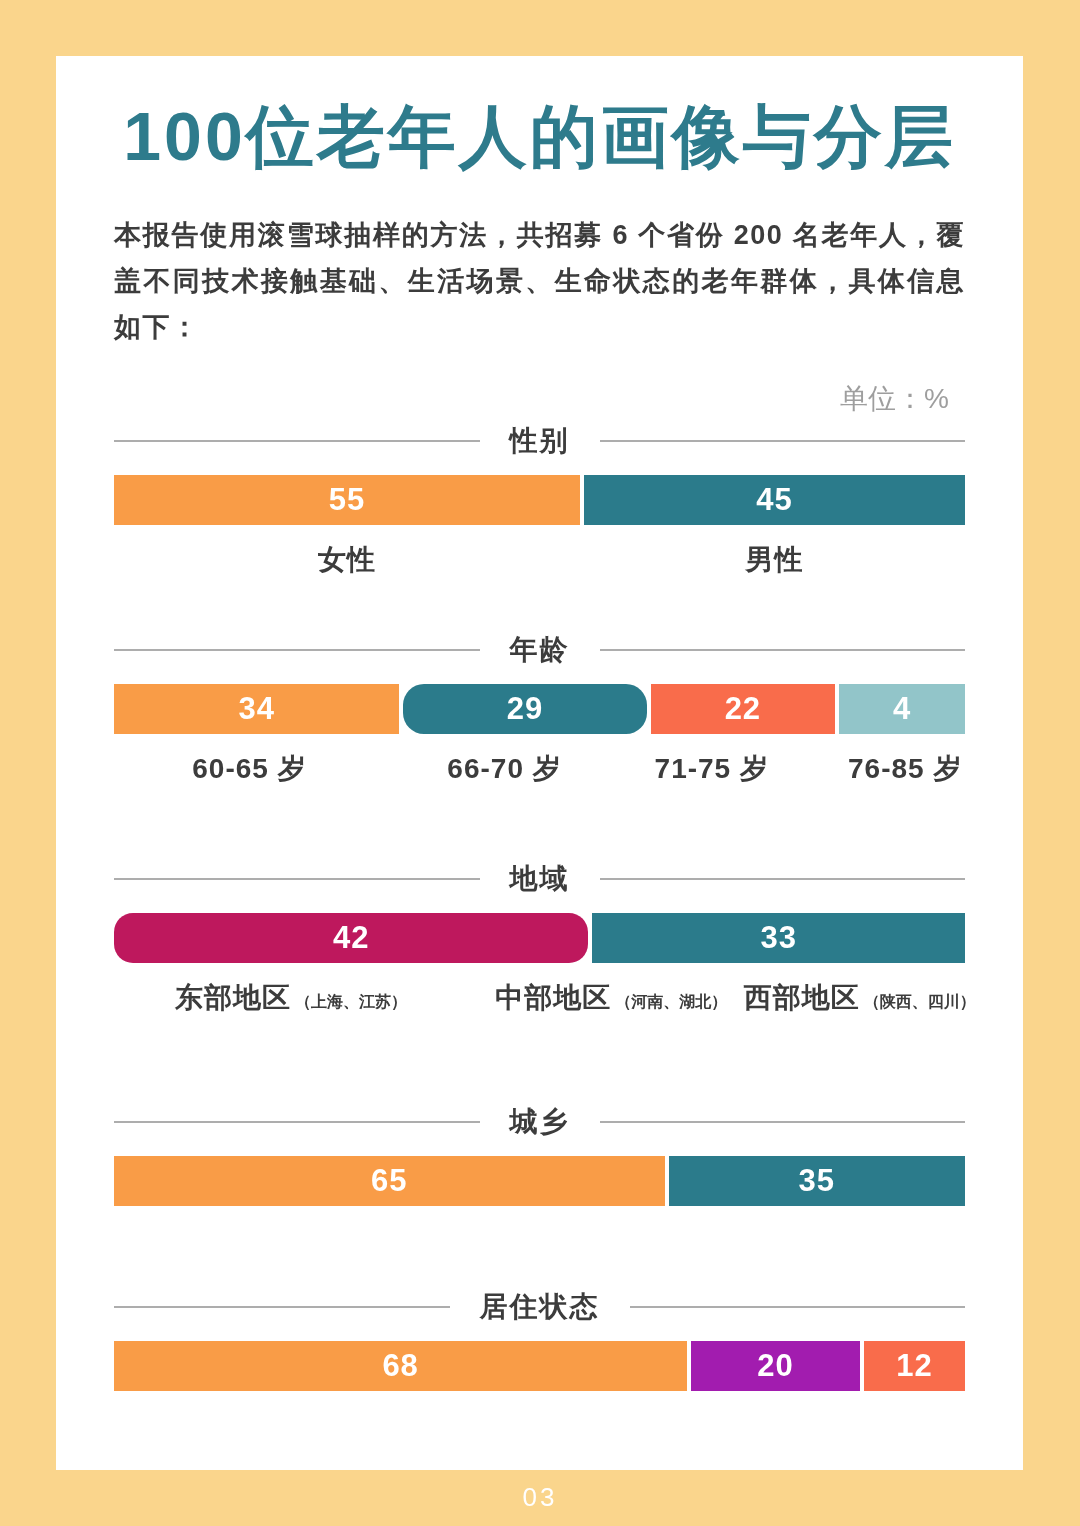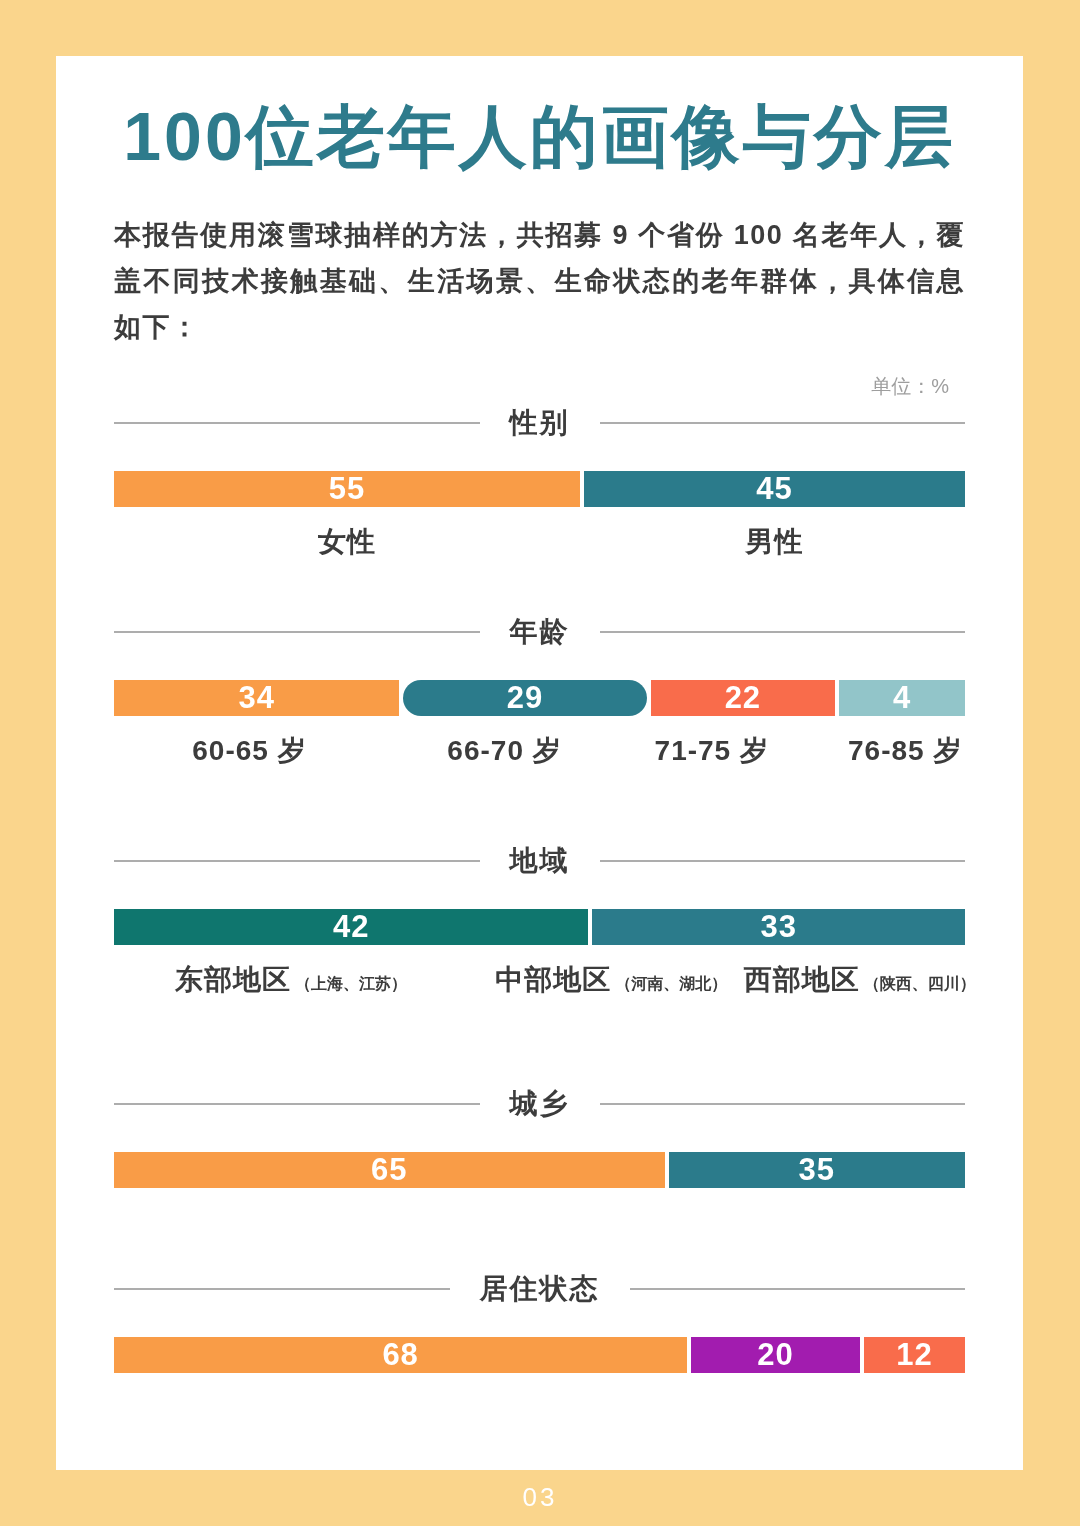--- a/index.html
+++ b/index.html
@@ -27,24 +27,24 @@
   .intro{
     margin:34px 0 0 0;
     font-size:27px;
     line-height:46px;
     letter-spacing:1.5px;
     font-weight:600;
     color:var(--text_dark,#3C3C3C);
     text-align:justify;
   }
   .unit{
-    margin-top:23px;
+    margin-top:30px;
     text-align:right;
     padding-right:16px;
-    font-size:20px;
+    font-size:28px;
     color:var(--muted_gray,#9E9E9E);
   }
   .chart-section{margin-top:78px;}
   #charts > .chart-section:nth-of-type(1){margin-top:4px;}
   #charts > .chart-section:nth-of-type(2){margin-top:52px;}
   #charts > .chart-section:nth-of-type(3){margin-top:72px;}
   #charts > .chart-section:nth-of-type(4){margin-top:86px;}
   #charts > .chart-section:nth-of-type(5){margin-top:82px;}
   .section-header{
     display:flex;align-items:center;
@@ -52,23 +52,22 @@
   .rule{flex:1;height:2px;background:var(--line_gray,#ADADAD);}
   .section-title{
     padding:0 30px;
     font-size:28px;font-weight:700;
     color:var(--text_dark,#3C3C3C);
     letter-spacing:2px;
     white-space:nowrap;
   }
   .bar{
     display:flex;gap:4px;
-    height:38px;
-    margin-top:27px;
-    align-items:flex-end;
+    height:50px;
+    margin-top:15px;
   }
   .seg{
     display:flex;align-items:center;justify-content:center;
     flex-basis:0;
     min-width:0;
   }
   .seg-value{
     color:#ffffff;font-size:31px;font-weight:700;letter-spacing:1px;
   }
   .labels{
@@ -92,21 +91,21 @@
     position:absolute;left:0;right:0;bottom:13px;
     text-align:center;
     color:#ffffff;font-size:26px;font-weight:400;letter-spacing:3px;
   }
 </style>
 </head>
 <body>
 
 <div class="page">
   <h1 class="title">100位老年人的画像与分层</h1>
-  <p class="intro">本报告使用滚雪球抽样的方法，共招募 9 个省份 100 名老年人，覆盖不同技术接触基础、生活场景、生命状态的老年群体，具体信息如下：</p>
+  <p class="intro">本报告使用滚雪球抽样的方法，共招募 6 个省份 200 名老年人，覆盖不同技术接触基础、生活场景、生命状态的老年群体，具体信息如下：</p>
   <div class="unit">单位：%</div>
   <div id="charts">
   <section class="chart-section">
     <div class="section-header">
       <span class="rule"></span>
       <span class="section-title">性别</span>
       <span class="rule"></span>
     </div>
     <div class="bar">
           <div class="seg" style="flex-grow: 55; background: rgb(249, 156, 71);">
@@ -162,21 +161,21 @@
         </div>
   </section>
 
   <section class="chart-section">
     <div class="section-header">
       <span class="rule"></span>
       <span class="section-title">地域</span>
       <span class="rule"></span>
     </div>
     <div class="bar">
-          <div class="seg" style="flex-grow: 42; background: #0f766e;">
+          <div class="seg" style="flex-grow: 42; background: #be185d; border-radius: 19px;">
             <span class="seg-value">42</span>
           </div>
           <div class="seg" style="flex-grow: 33; background: rgb(43, 123, 139);">
             <span class="seg-value">33</span>
           </div>
         </div>
     <div class="labels">
           <div class="label-cell" style="flex-grow: 42;">
             <span class="label-main">东部地区</span>
             <span class="label-sub">（上海、江苏）</span>

